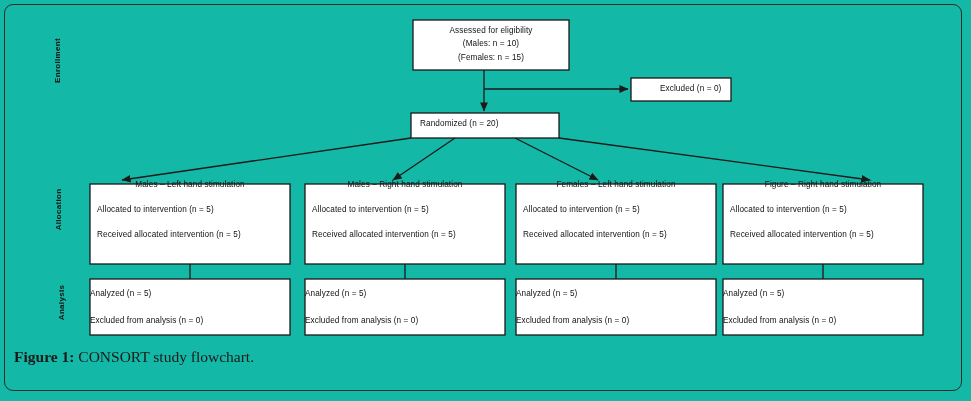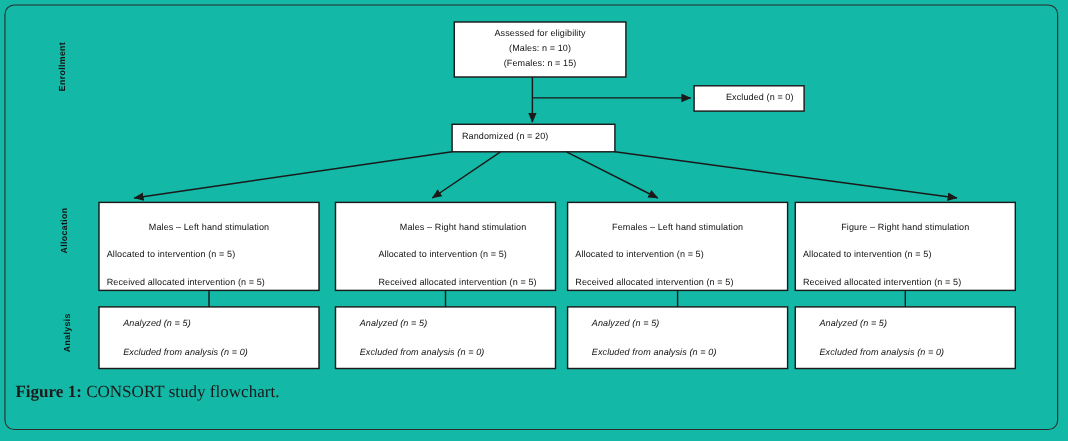--- a/index.html
+++ b/index.html
@@ -77,27 +77,27 @@
   #t-excluded {
     left: 640px; top: 84px; width: 92px; padding-left: 20px;
   }
 
   
   #t-randomized {
     left: 420px; top: 119px; width: 130px;
   }
 
   
-  .alloc-text { top: 202px; width: 200px; }
+  .alloc-text { top: 180px; width: 200px; }
   .alloc-text .title { display:block; text-align:center; margin-bottom: 15px; white-space: nowrap; }
   .alloc-text .ln { margin-bottom: 14px; padding-left: 7px; }
 
   
   .anal-text { top: 289px; width: 200px; }
-  .anal-text .ln { margin-bottom: 17px; padding-left: 22px; font-style: italic; }
+  .anal-text .ln { margin-bottom: 17px; padding-left: 0; }
 
   
   .stage-label {
     position: absolute;
     font-family: "Liberation Sans", sans-serif;
     font-size: 8px;
     font-weight: bold;
     color: #111111;
     letter-spacing: 0.3px;
     transform: rotate(-90deg);
@@ -181,21 +181,21 @@
 
   <div class="node-text lefted" id="t-randomized">
     <span class="ln">Randomized (n = 20)</span>
   </div>
 
   <div class="node-text alloc-text" style="left:90px;">
     <span class="title">Males – Left hand stimulation</span>
     <span class="ln">Allocated to intervention (n = 5)</span>
     <span class="ln">Received allocated intervention (n = 5)</span>
   </div>
-  <div class="node-text alloc-text" style="left:305px;padding-left:32px;">
+  <div class="node-text alloc-text" style="left:305px;">
     <span class="title">Males – Right hand stimulation</span>
     <span class="ln">Allocated to intervention (n = 5)</span>
     <span class="ln">Received allocated intervention (n = 5)</span>
   </div>
   <div class="node-text alloc-text" style="left:516px;">
     <span class="title">Females – Left hand stimulation</span>
     <span class="ln">Allocated to intervention (n = 5)</span>
     <span class="ln">Received allocated intervention (n = 5)</span>
   </div>
   <div class="node-text alloc-text" style="left:723px;">

